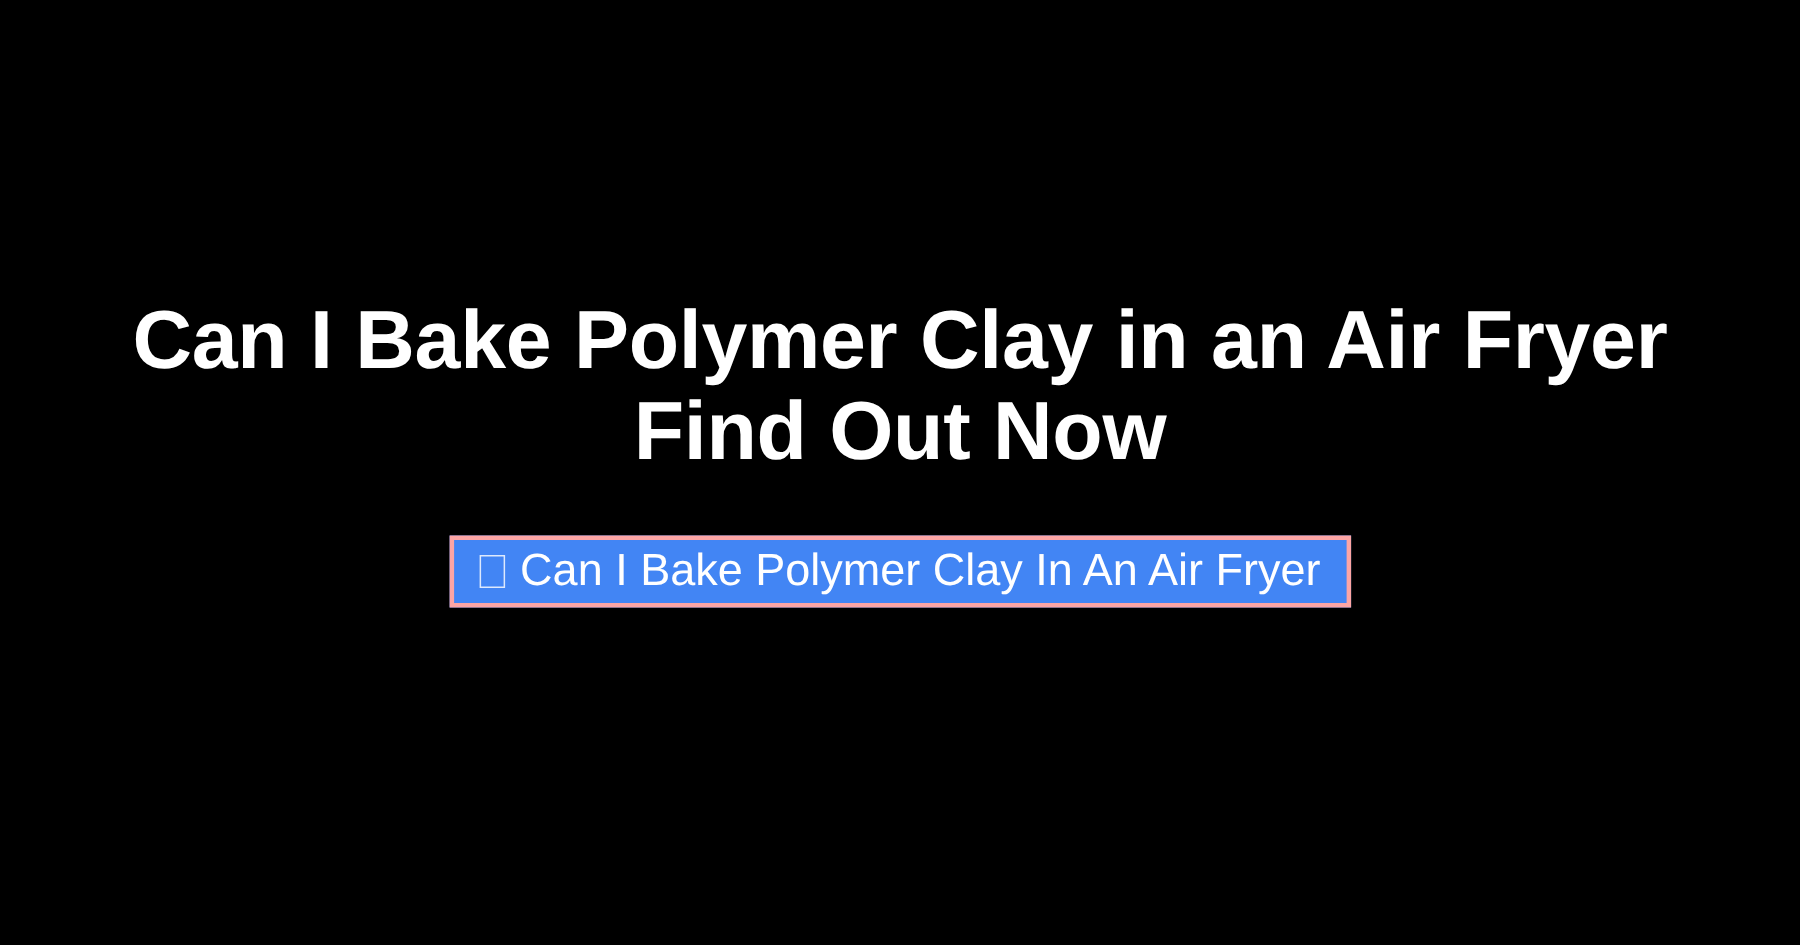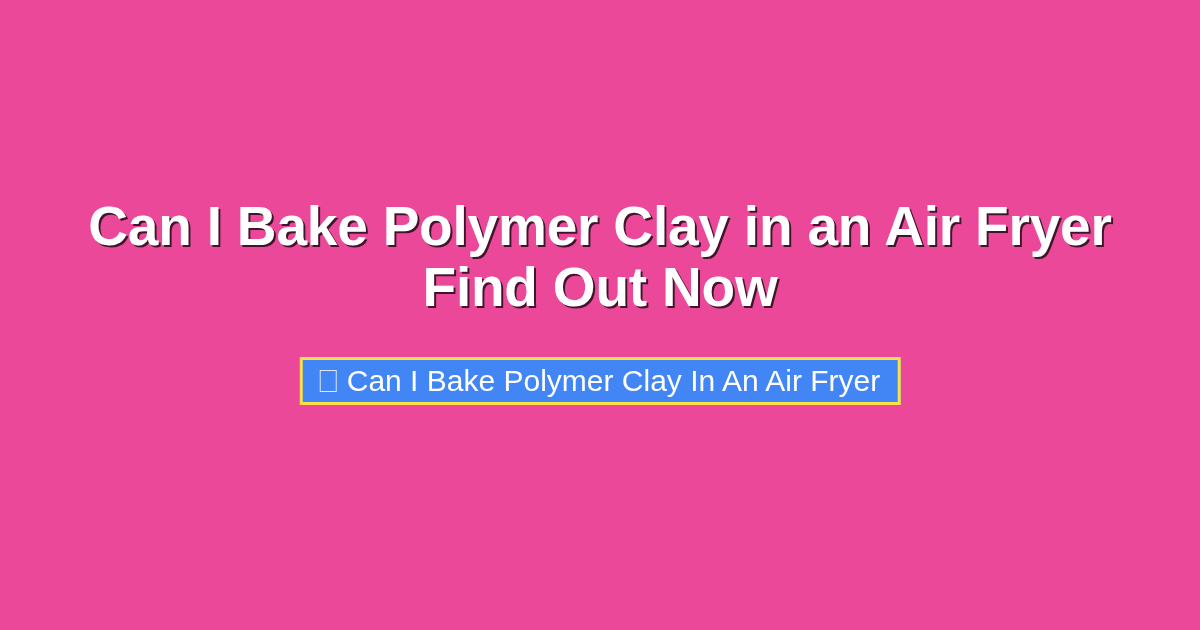--- a/index.html
+++ b/index.html
@@ -17,21 +17,21 @@
 
   #card {
     position: relative;
     width: 1200px;
     height: 630px;
     box-sizing: border-box;
     display: flex;
     flex-direction: column;
     align-items: center;
     justify-content: flex-start;
-    background: #ec4899;
+    background: #000000;
   }
 
   #headline {
     position: absolute;
     left: 50%;
     top: 196px;
     transform: translateX(-50%);
     width: 1092px;
     margin: 0;
     text-align: center;
@@ -51,21 +51,21 @@
     top: 357px;
     transform: translateX(-50%);
     box-sizing: border-box;
     height: 48px;
     padding: 0 17px;
     display: flex;
     align-items: center;
     justify-content: center;
     gap: 10px;
     background: #4285f4;
-    border: 3px solid #fde047;
+    border: 3px solid #fca5a5;
     border-radius: 0;
     cursor: pointer;
     text-decoration: none;
   }
 
   #cta-icon {
     display: inline-block;
     width: 17px;
     height: 22px;
     box-sizing: border-box;

